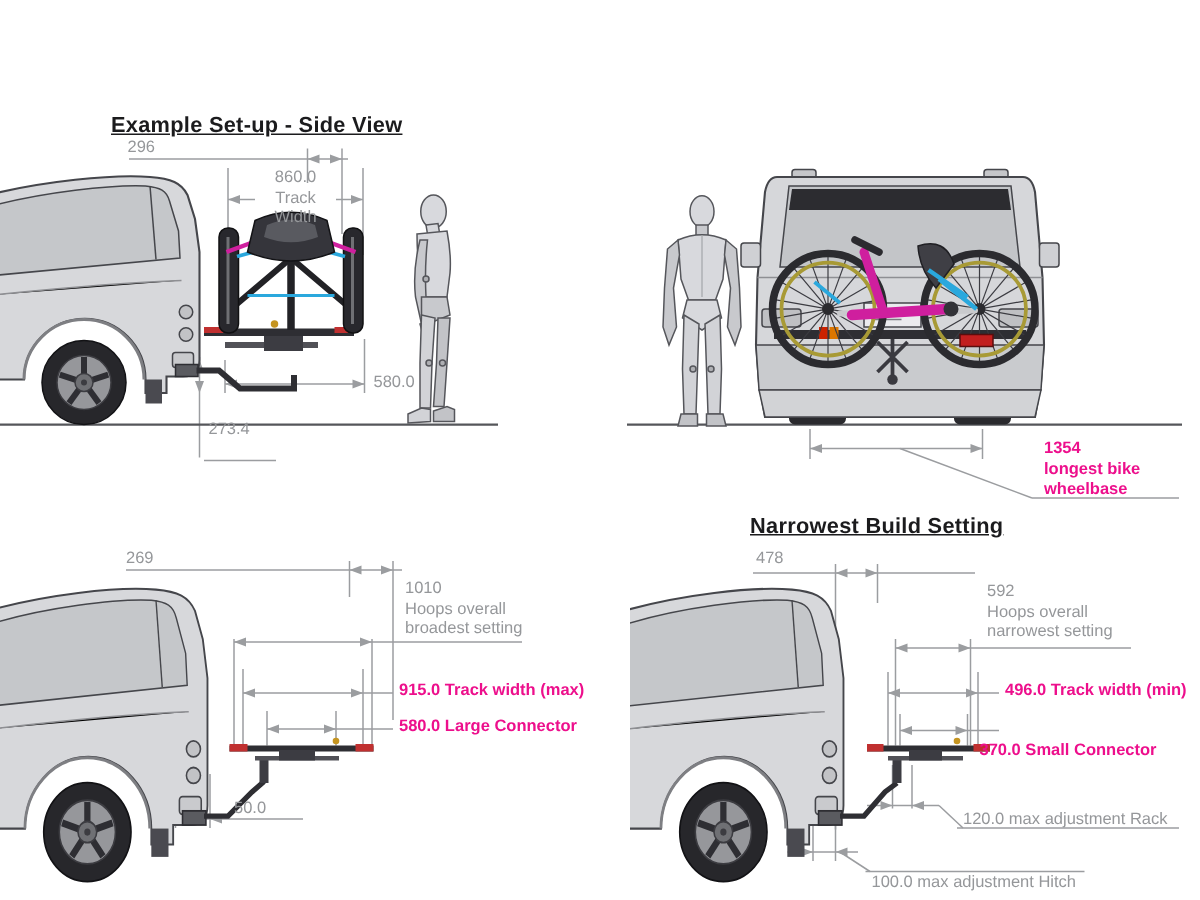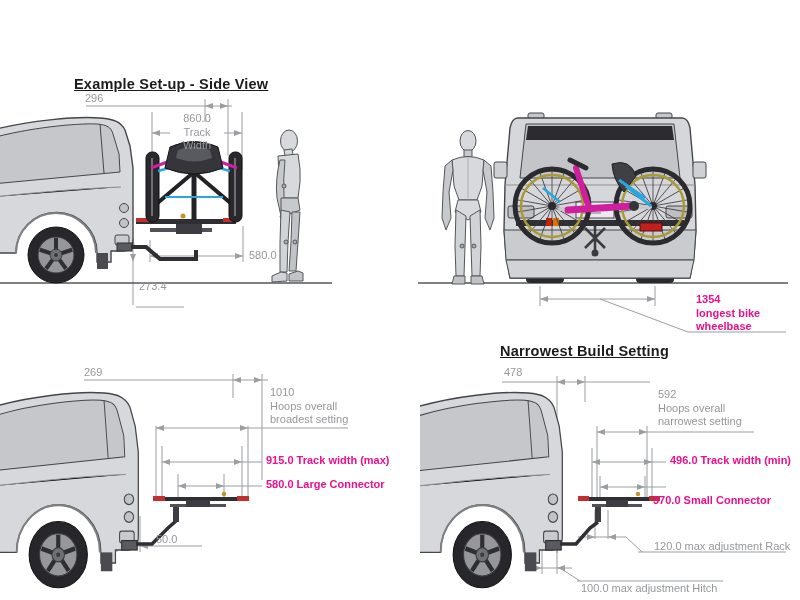--- a/index.html
+++ b/index.html
@@ -371,17 +371,17 @@
     </svg>
     <div class="txt title" style="left:80px;top:3px;">Narrowest Build Setting</div>
     <div class="txt dim" style="left:84px;top:26px;">478</div>
     <div class="txt dim lh" style="left:238px;top:48px;">
       <div>592</div>
       <div>Hoops overall</div>
       <div>narrowest setting</div>
     </div>
     <div class="txt mag" style="left:250px;top:114px;">496.0 Track width (min)</div>
     <div class="txt mag" style="left:233px;top:139px;margin-top:15px;">370.0 Small Connector</div>
-    <div class="txt dim" style="left:234px;top:200px;">120.0 max adjustment Rack</div>
+    <div class="txt dim" style="left:222px;top:200px;">120.0 max adjustment Rack</div>
     <div class="txt dim" style="left:161px;top:242px;">100.0 max adjustment Hitch</div>
   </div>
 
 </div>
 
 </body></html>

